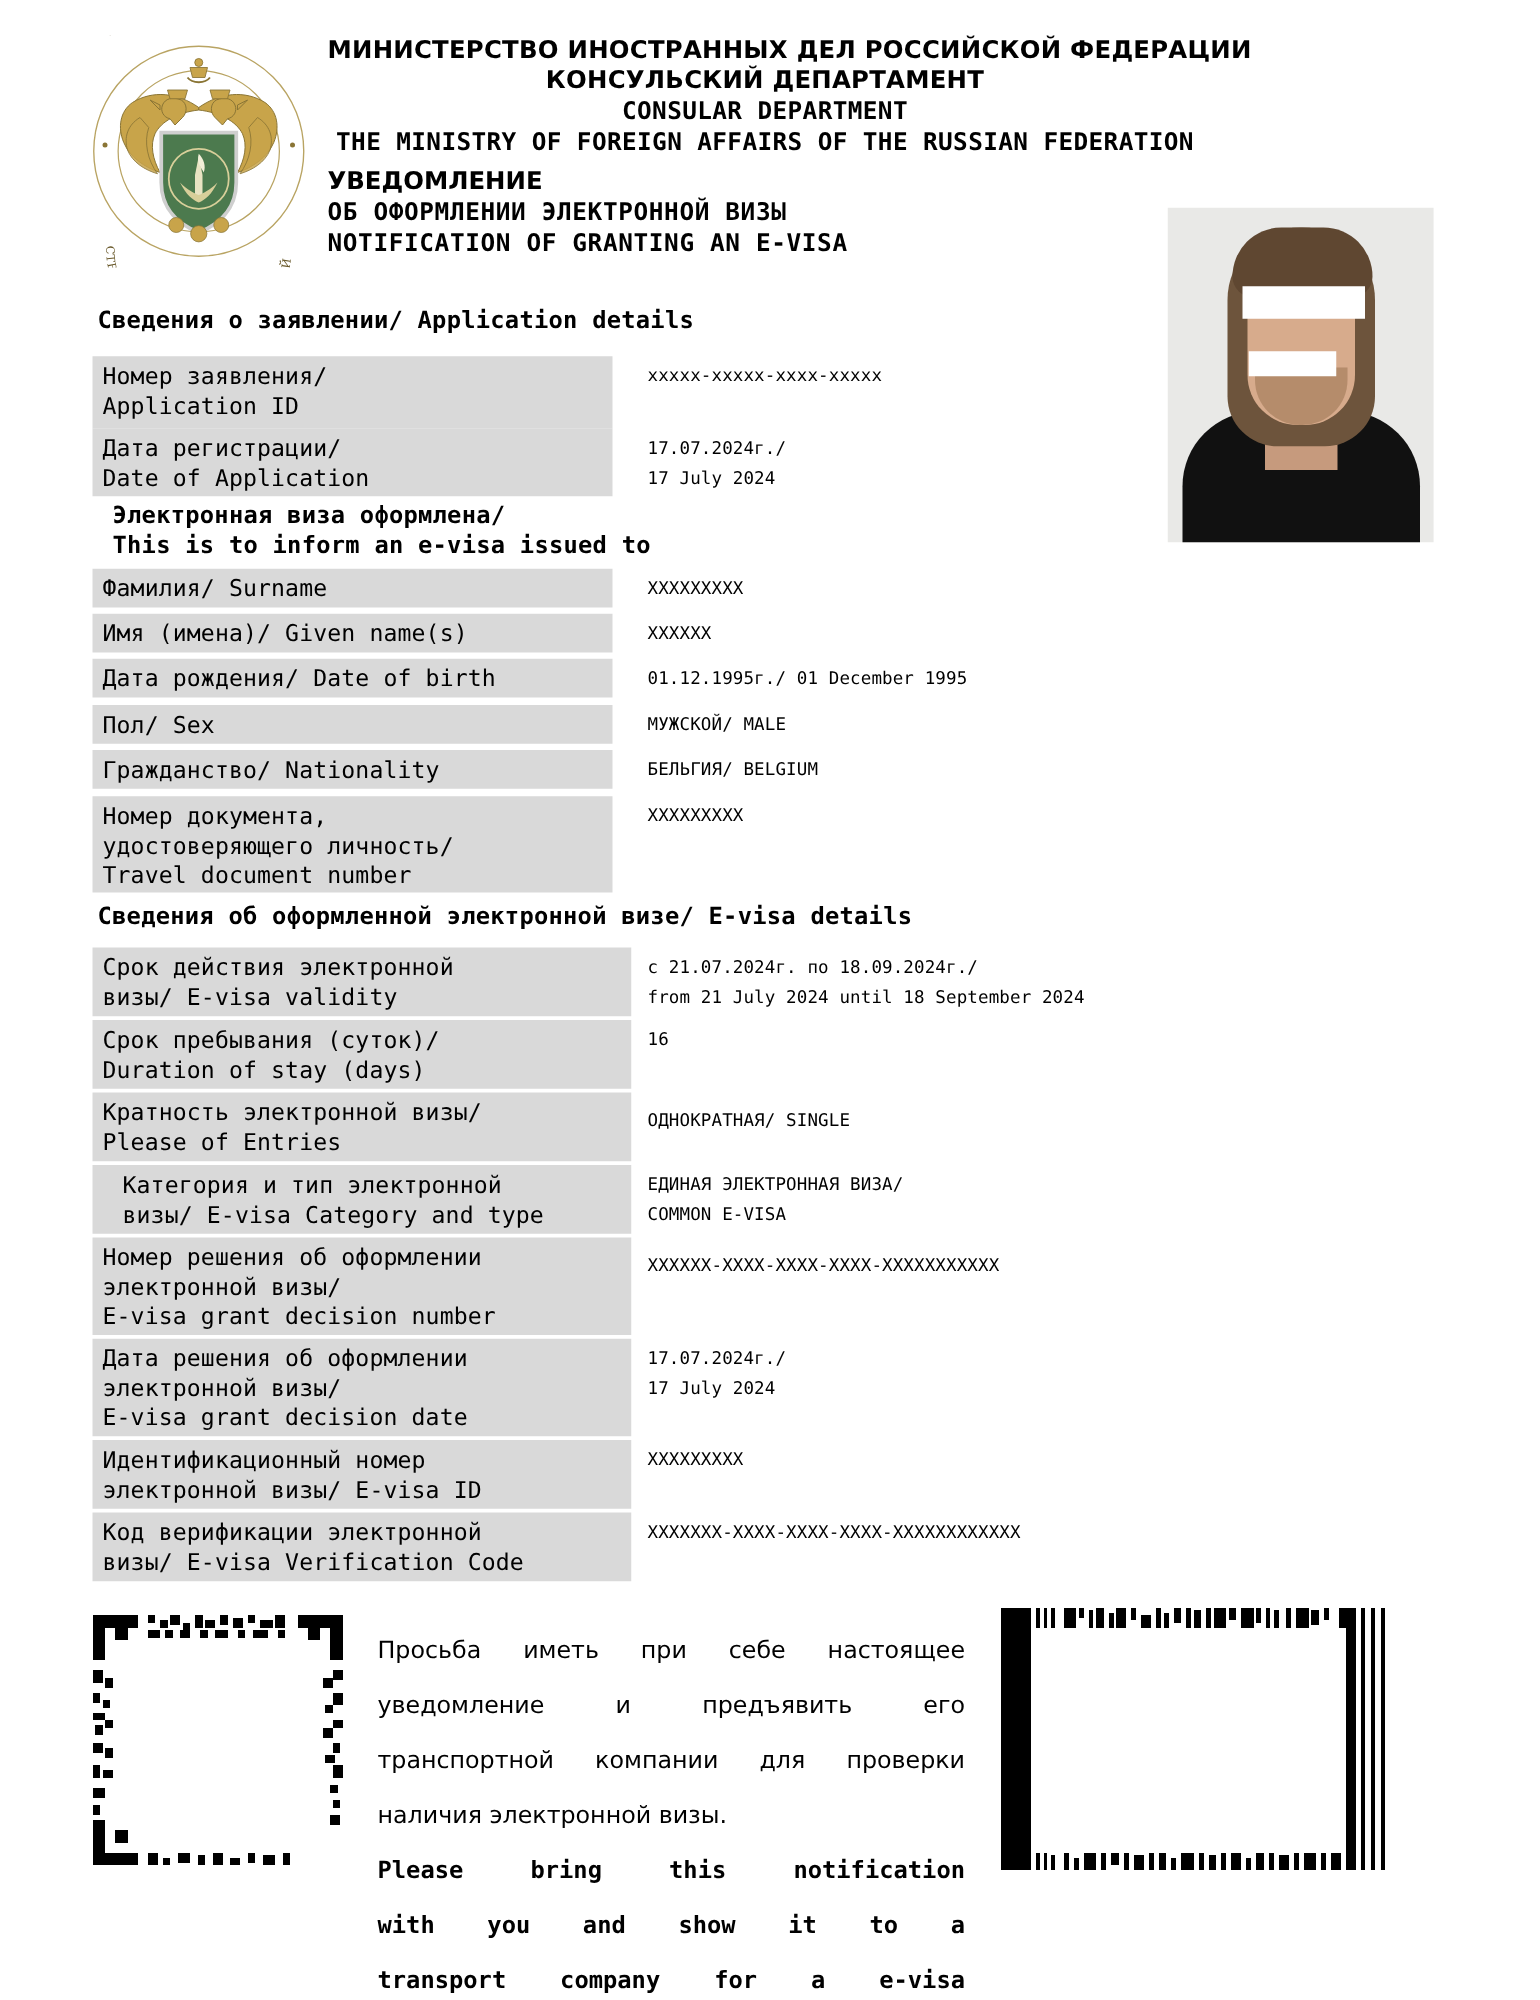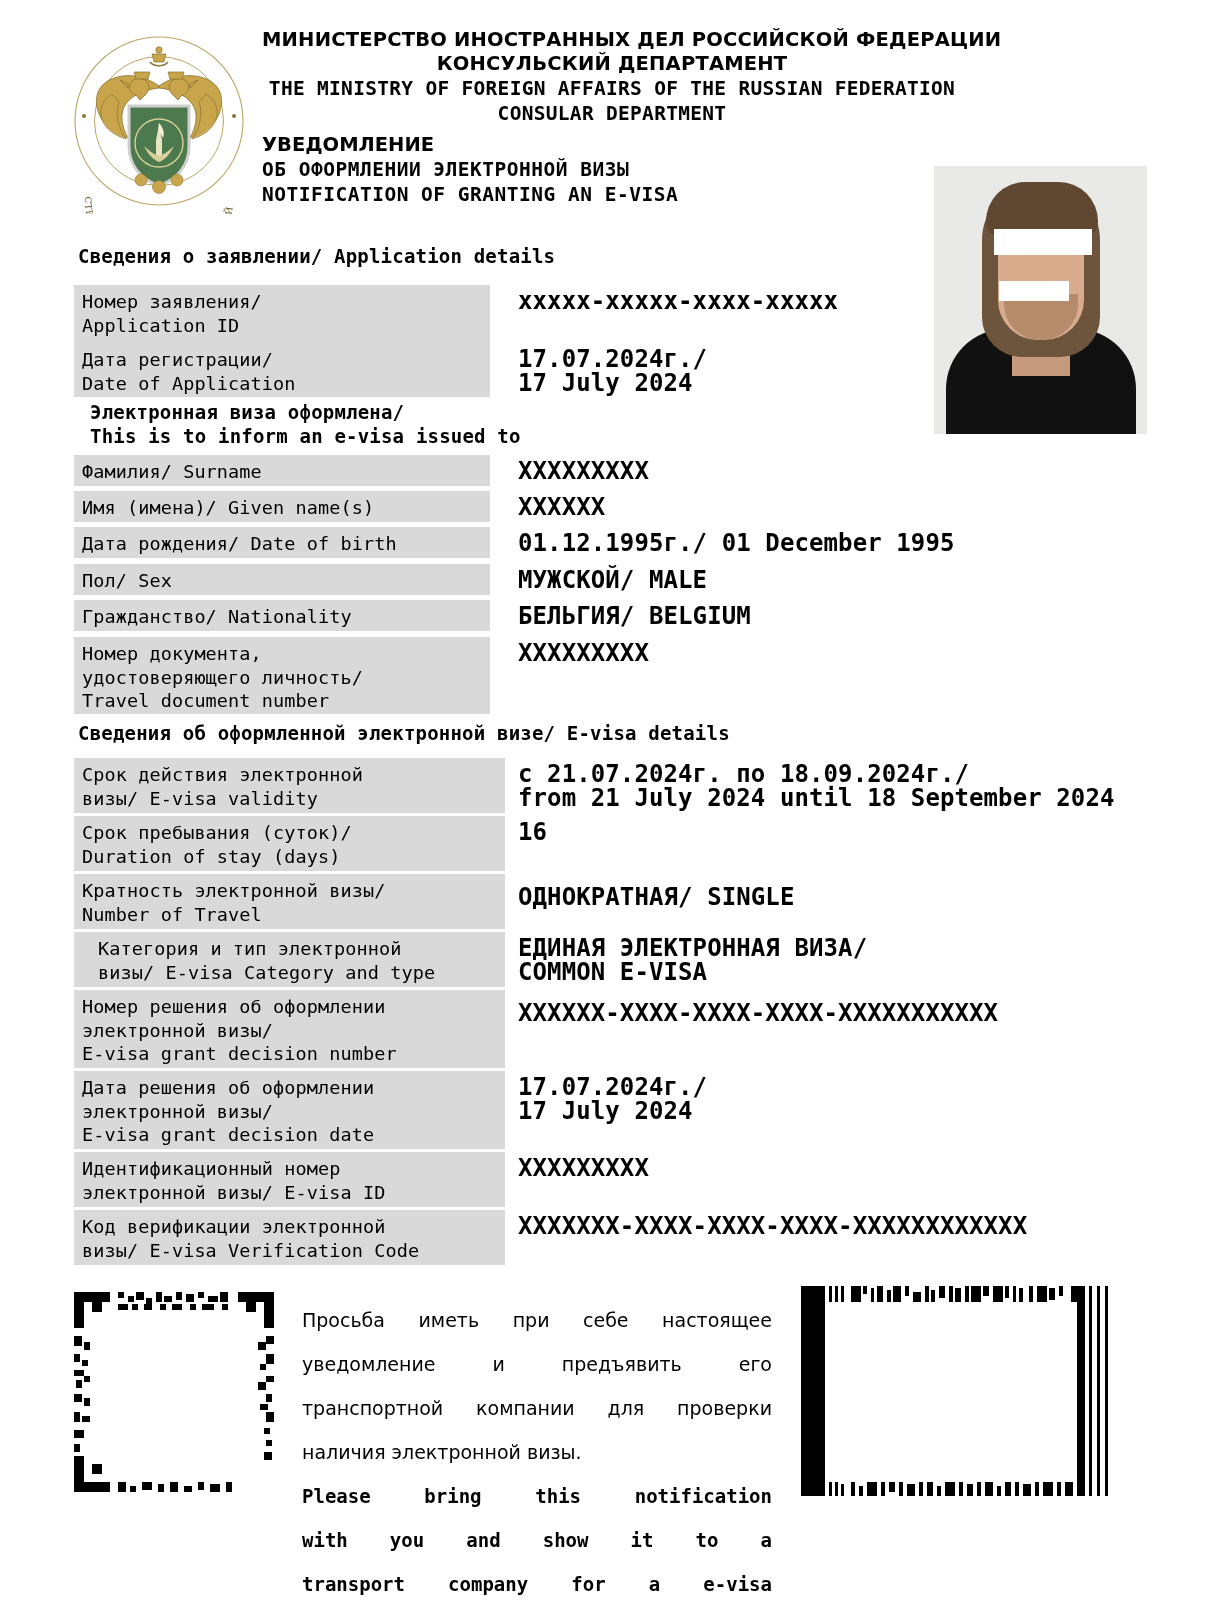--- a/index.html
+++ b/index.html
@@ -171,26 +171,25 @@
     font-size: 18.5px;
     line-height: 23.5px;
     padding: 5px 6px 6px 8px;
     box-sizing: border-box;
     white-space: pre;
     letter-spacing: 0.1px;
   }
   .row .value {
     position: absolute;
     top: 0;
-    font-size: 24px;
+    font-size: 14px;
     line-height: 23.5px;
     padding: 5px 0 0 0;
     white-space: pre;
     letter-spacing: 0.1px;
-    font-weight: bold;
   }
 
   
   .qr {
     position: absolute;
     left: 70px; top: 1288px;
     width: 208px; height: 208px;
   }
   .barcode {
     position: absolute;
@@ -291,22 +290,22 @@
           <circle cx="75" cy="152" r="6"></circle>
           <circle cx="93" cy="159" r="6.5"></circle>
           <circle cx="111" cy="152" r="6"></circle>
         </g>
       </svg>
     </div>
 
     <div class="header-titles">
       <div class="hdr-ru">МИНИСТЕРСТВО ИНОСТРАННЫХ ДЕЛ РОССИЙСКОЙ ФЕДЕРАЦИИ</div>
       <div class="hdr-ru">КОНСУЛЬСКИЙ ДЕПАРТАМЕНТ</div>
+      <div class="hdr-en">CONSULAR DEPARTMENT</div>
       <div class="hdr-en">THE MINISTRY OF FOREIGN AFFAIRS OF THE RUSSIAN FEDERATION</div>
-      <div class="hdr-en">CONSULAR DEPARTMENT</div>
     </div>
 
     <div class="notif-block">
       <div class="notif-ru1">УВЕДОМЛЕНИЕ</div>
       <div class="notif-ru2">ОБ ОФОРМЛЕНИИ ЭЛЕКТРОННОЙ ВИЗЫ</div>
       <div class="notif-en">NOTIFICATION OF GRANTING AN E-VISA</div>
     </div>
   </div>
 
   <div class="photo-frame">
@@ -383,21 +382,21 @@
   </div>
 
   <div class="row" style="top:816px; width:1100px;">
     <div class="label" style="width:431px; height:55px;">Срок пребывания (суток)/
 Duration of stay (days)</div>
     <div class="value" style="left:444px;">16</div>
   </div>
 
   <div class="row" style="top:874px; width:1100px;">
     <div class="label" style="width:431px; height:55px;">Кратность электронной визы/
-Number of Travel</div>
+Please of Entries</div>
     <div class="value" style="left:444px; padding-top:12px;">ОДНОКРАТНАЯ/ SINGLE</div>
   </div>
 
   <div class="row" style="top:932px; width:1100px;">
     <div class="label" style="width:431px; height:55px;padding-left:24px;">Категория и тип электронной
 визы/ E-visa Category and type</div>
     <div class="value" style="left:444px;">ЕДИНАЯ ЭЛЕКТРОННАЯ ВИЗА/
 COMMON E-VISA</div>
   </div>
 

